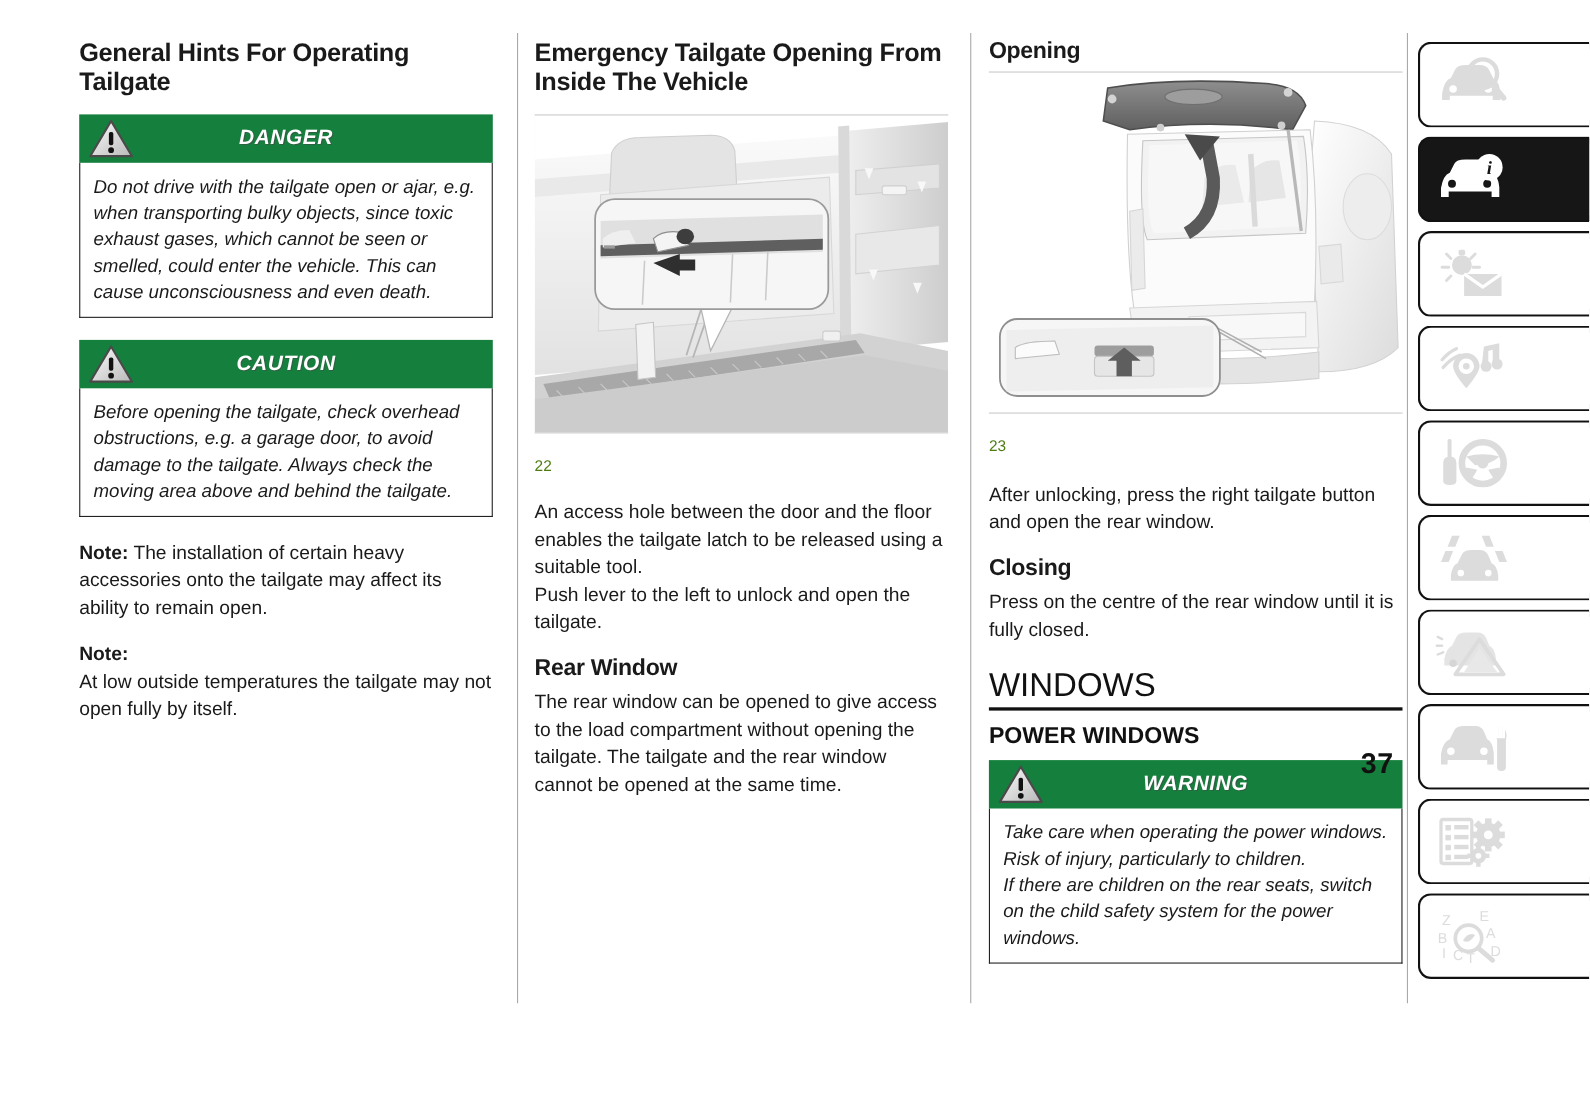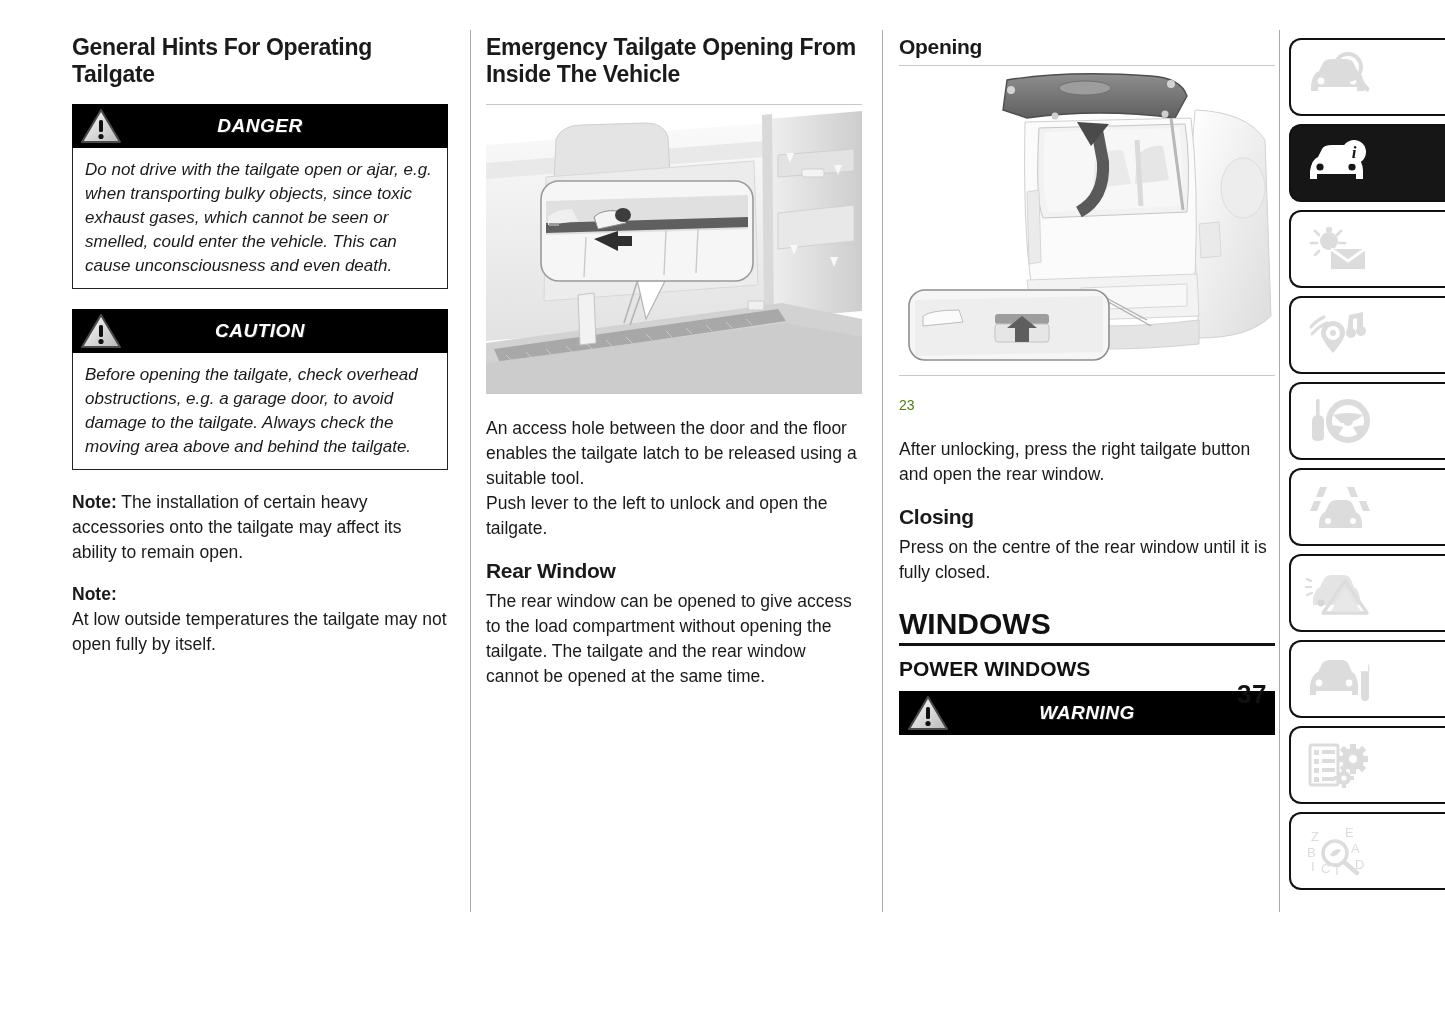--- a/index.html
+++ b/index.html
@@ -26,39 +26,39 @@
   
   h1.sec-title{
     font-size:23px;line-height:27px;font-weight:bold;
     letter-spacing:-0.3px;margin:0 0 16px 0;color:#1a1a1a;
   }
   h2.sub-title{
     font-size:21px;line-height:25px;font-weight:bold;
     letter-spacing:-0.3px;margin:14px 0 6px 0;color:#1a1a1a;
   }
   h2.big-title{
-    font-size:30px;line-height:34px;font-weight:bold;
+    font-size:30px;line-height:34px;font-weight:normal;
     letter-spacing:0px;margin:22px 0 0 0;color:#111;
   }
   .rule{height:3px;background:#111;margin:2px 0 10px 0;}
   h3.med-title{
     font-size:21px;line-height:25px;font-weight:bold;
     letter-spacing:0px;margin:0 0 10px 0;color:#111;
   }
 
   
   p.body{
     font-size:17.5px;line-height:25px;margin:0 0 17px 0;color:#1a1a1a;
   }
   p.body.tight{margin-bottom:0;}
   .nb{font-weight:bold;}
 
   
   .banner{
-    position:relative;height:44px;background:#000000;
+    position:relative;height:44px;background:#15803d;
     display:flex;align-items:center;justify-content:center;
     margin:0;
   }
   .banner .label{
     font-size:19px;font-weight:bold;font-style:italic;
     color:#ffffff;letter-spacing:0.5px;
     text-shadow:1px 1px 0 rgba(70,70,70,.55);
   }
   .tri{position:absolute;left:8px;top:3px;width:42px;height:38px;}
   .warnbox{
@@ -227,20 +227,21 @@
           <ellipse cx="137" cy="110" rx="8" ry="7" fill="#3d3d3d"></ellipse>
 
           <path d="M108 134 L132 126 L132 131 L146 131 L146 141 L132 141 L132 146 Z" fill="#2f2f2f"></path>
           <g stroke="#cacaca" stroke-width="1.4">
             <path d="M100 132 L98 172"></path>
               <path d="M180 126 L178 170"></path>
               <path d="M212 124 L210 168"></path>
           </g>
         </svg>
       </div>
+      <div class="fig-num">22</div>
     </div>
 
     <p class="body tight" style="margin-top:22px;">An access hole between the door and the floor enables the tailgate latch to be released using a suitable tool.</p>
     <p class="body">Push lever to the left to unlock and open the tailgate.</p>
 
     <h2 class="sub-title">Rear Window</h2>
     <p class="body">The rear window can be opened to give access to the load compartment without opening the tailgate. The tailgate and the rear window cannot be opened at the same time.</p>
   </div>
 
   <div class="col col-3">
@@ -320,20 +321,24 @@
 
     <div class="banner-wrap">
       <div class="banner">
         <svg class="tri" viewBox="0 0 42 38">
           <path d="M21 3 L40 35 L2 35 Z" fill="url(#tg1)" stroke="#4a4a4a" stroke-width="2" stroke-linejoin="round"></path>
           <rect x="19" y="13" width="4" height="12" rx="1.6" fill="#111"></rect>
           <circle cx="21" cy="29.5" r="2.6" fill="#111"></circle>
         </svg>
         <span class="label">WARNING</span>
       </div>
+    </div>
+    <div class="warnbox">
+      <p>Take care when operating the power windows. Risk of injury, particularly to children.</p>
+      <p>If there are children on the rear seats, switch on the child safety system for the power windows.</p>
     </div>
   </div>
 
   <div class="rail">
 
     <div class="tab">
       <svg class="glyph" viewBox="0 0 66 52">
         <path d="M6 34 Q8 22 14 20 L18 12 Q20 8 28 8 L40 8 Q47 8 49 13 L53 21 Q58 23 59 33 L59 40 L52 40 L52 36 L13 36 L13 40 L6 40 Z" fill="#dcdcdc"></path>
         <circle cx="16" cy="30" r="3.4" fill="#ffffff"></circle>
         <circle cx="48" cy="30" r="3.4" fill="#ffffff"></circle>

